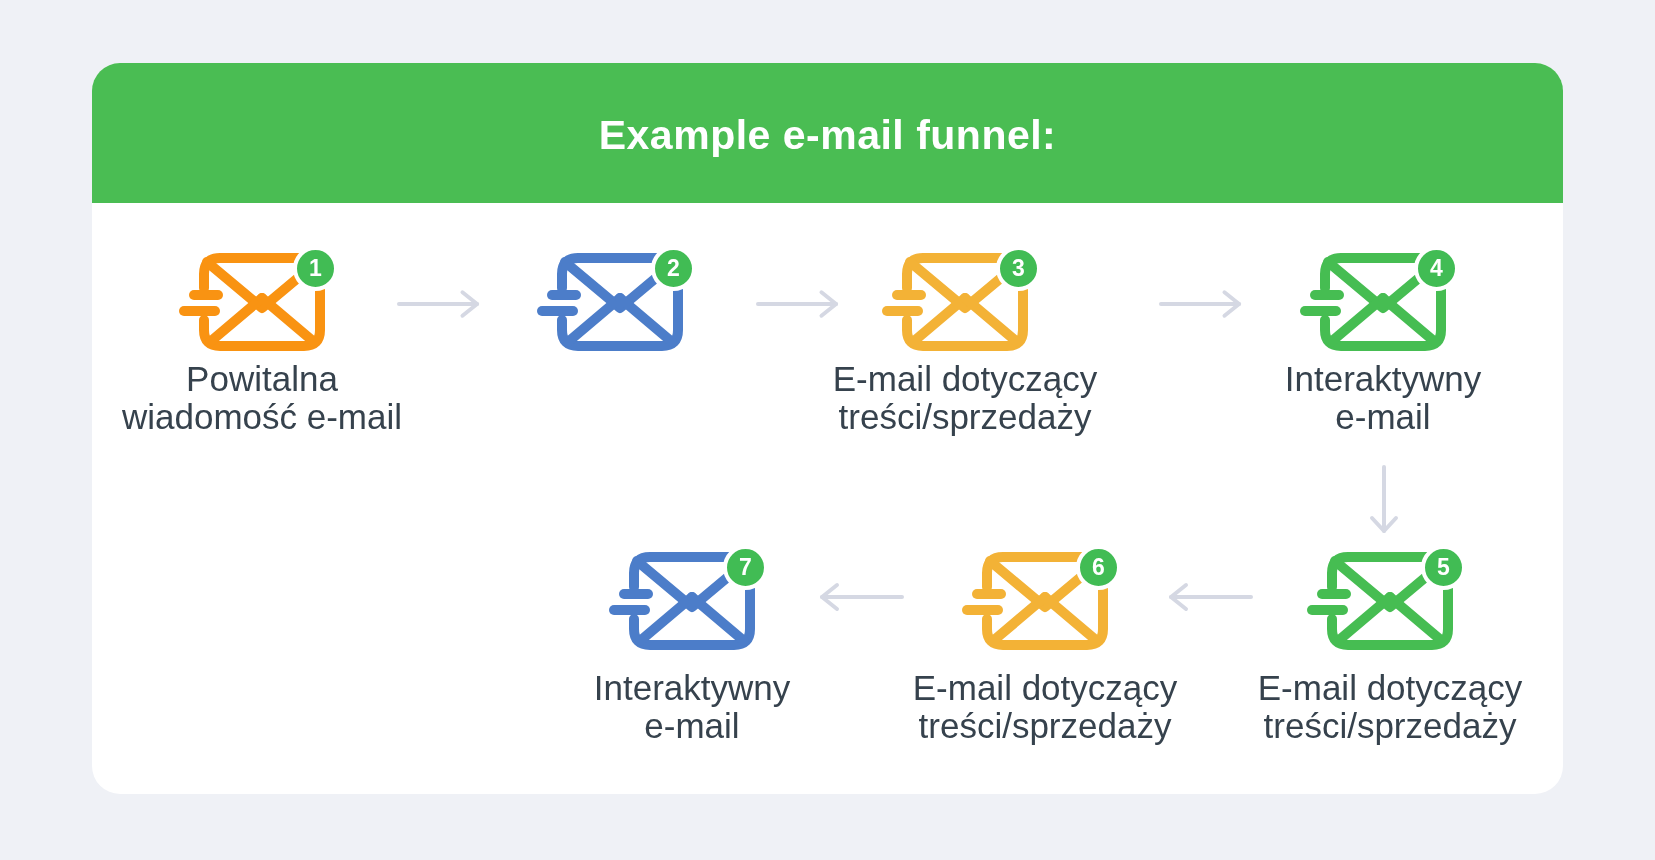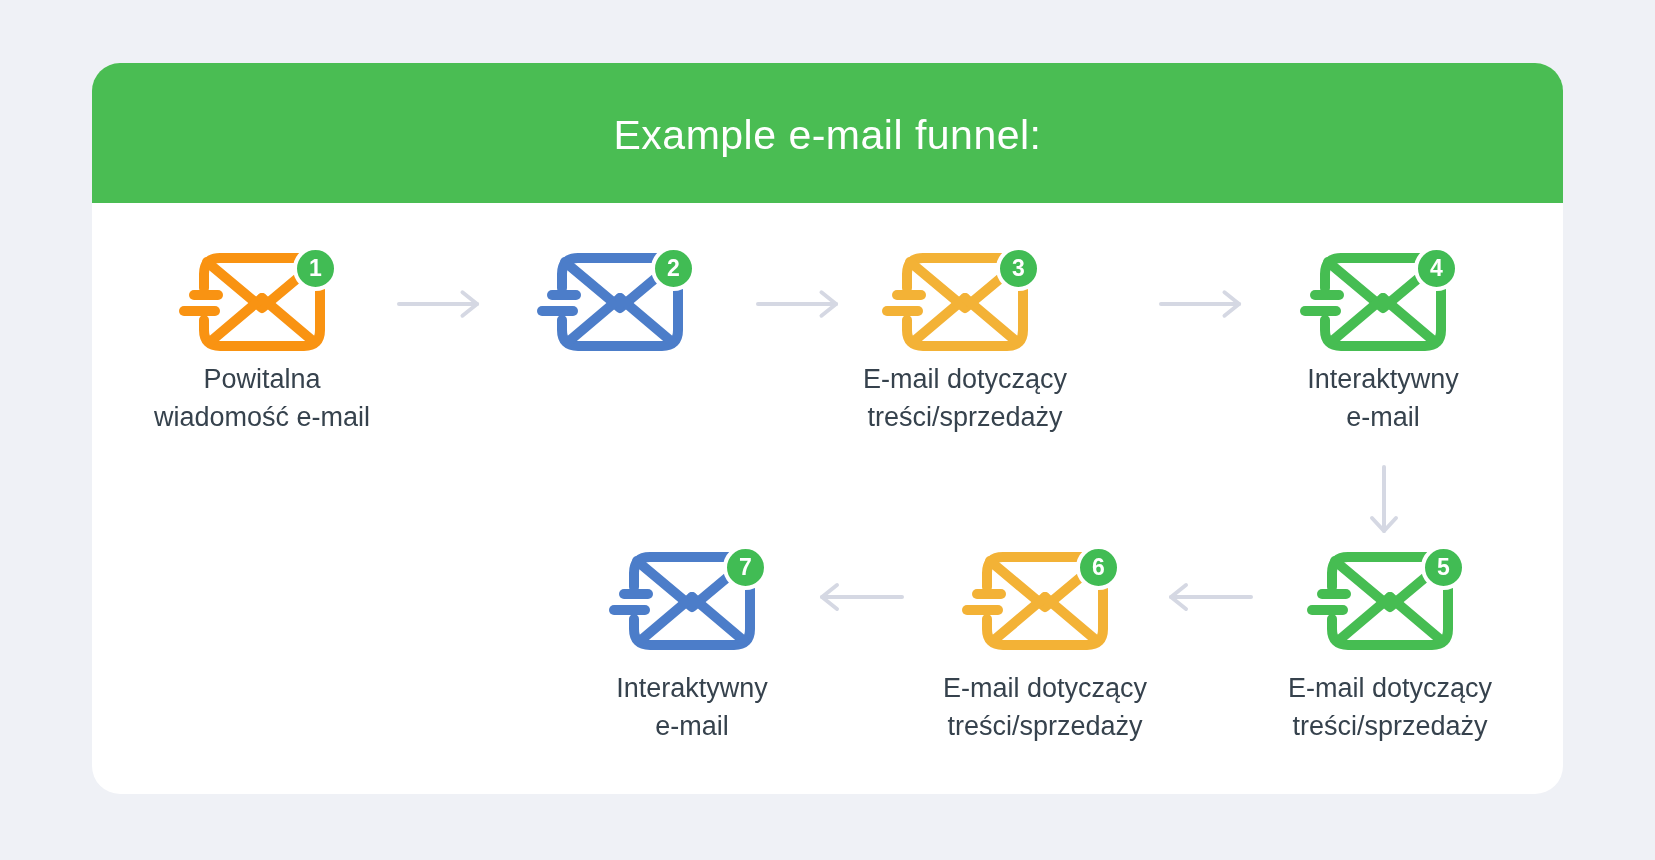--- a/index.html
+++ b/index.html
@@ -25,21 +25,21 @@
     border-radius: 28px 28px 0 0;
     display: flex;
     align-items: center;
     justify-content: center;
   }
   .title {
     margin: 0;
     padding-top: 4px;
     color: #FFFFFF;
     font-size: 41px;
-    font-weight: 400;
+    font-weight: 700;
     letter-spacing: 0.5px;
   }
   .step {
     position: absolute;
     width: 340px;
     text-align: center;
   }
   .icon-wrap {
     position: relative;
     width: 156px;
@@ -65,21 +65,21 @@
   }
   .badge-num {
     color: #FFFFFF;
     font-size: 23px;
     font-weight: 700;
     line-height: 1;
   }
   .label {
     margin-top: 0px;
     color: #36424D;
-    font-size: 27px;
+    font-size: 35px;
     font-weight: 500;
     line-height: 38px;
     white-space: pre-line;
   }
   .step.row2 .label { margin-top: 10px; }
   .arrow { position: absolute; }
   .arrow svg { display: block; }
   .hidden-defs { position: absolute; width: 0; height: 0; overflow: hidden; }
 </style>
 </head>

